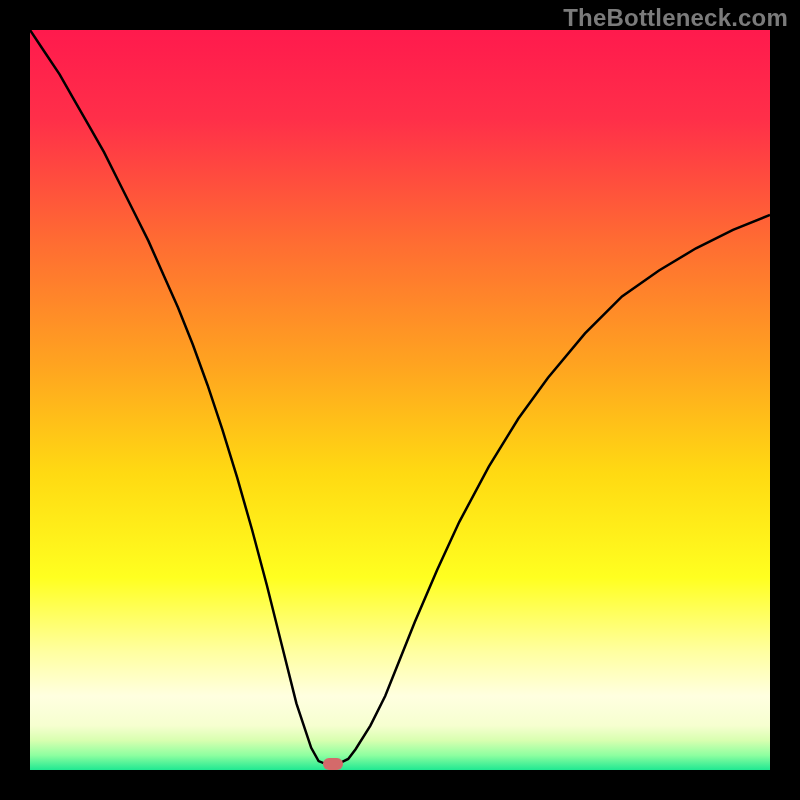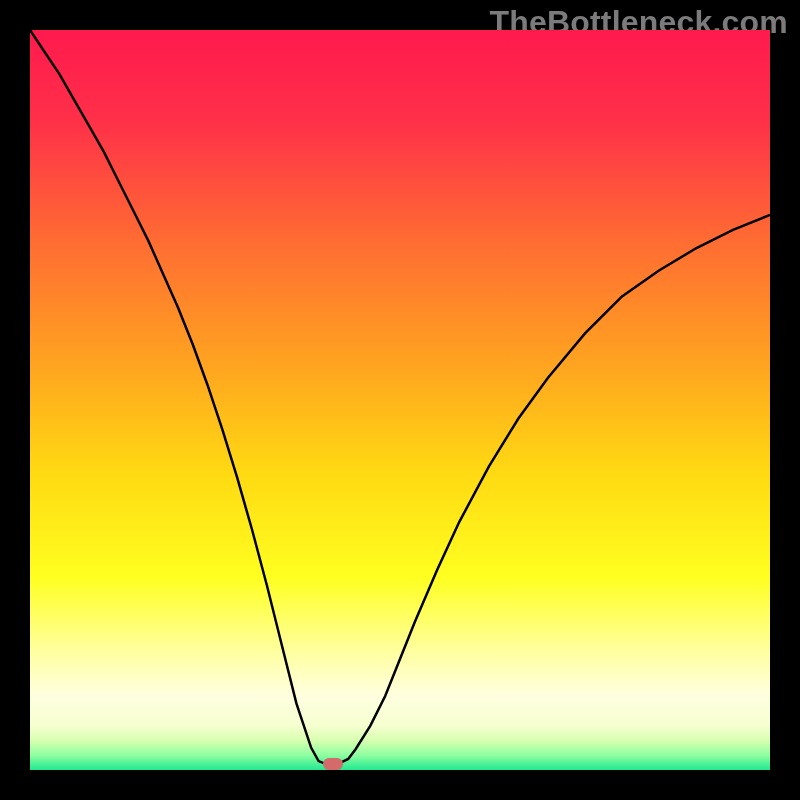--- a/index.html
+++ b/index.html
@@ -16,21 +16,21 @@
     top: 0;
     width: 800px;
     height: 800px;
     background: #000;
   }
   .watermark {
     position: absolute;
     top: 4px;
     right: 12px;
     font-family: Arial, Helvetica, sans-serif;
-    font-size: 32px;
+    font-size: 24px;
     font-weight: 600;
     color: #7b7b7b;
     letter-spacing: 0.2px;
   }
   .plot {
     position: absolute;
     left: 30px;
     top: 30px;
     width: 740px;
     height: 740px;

